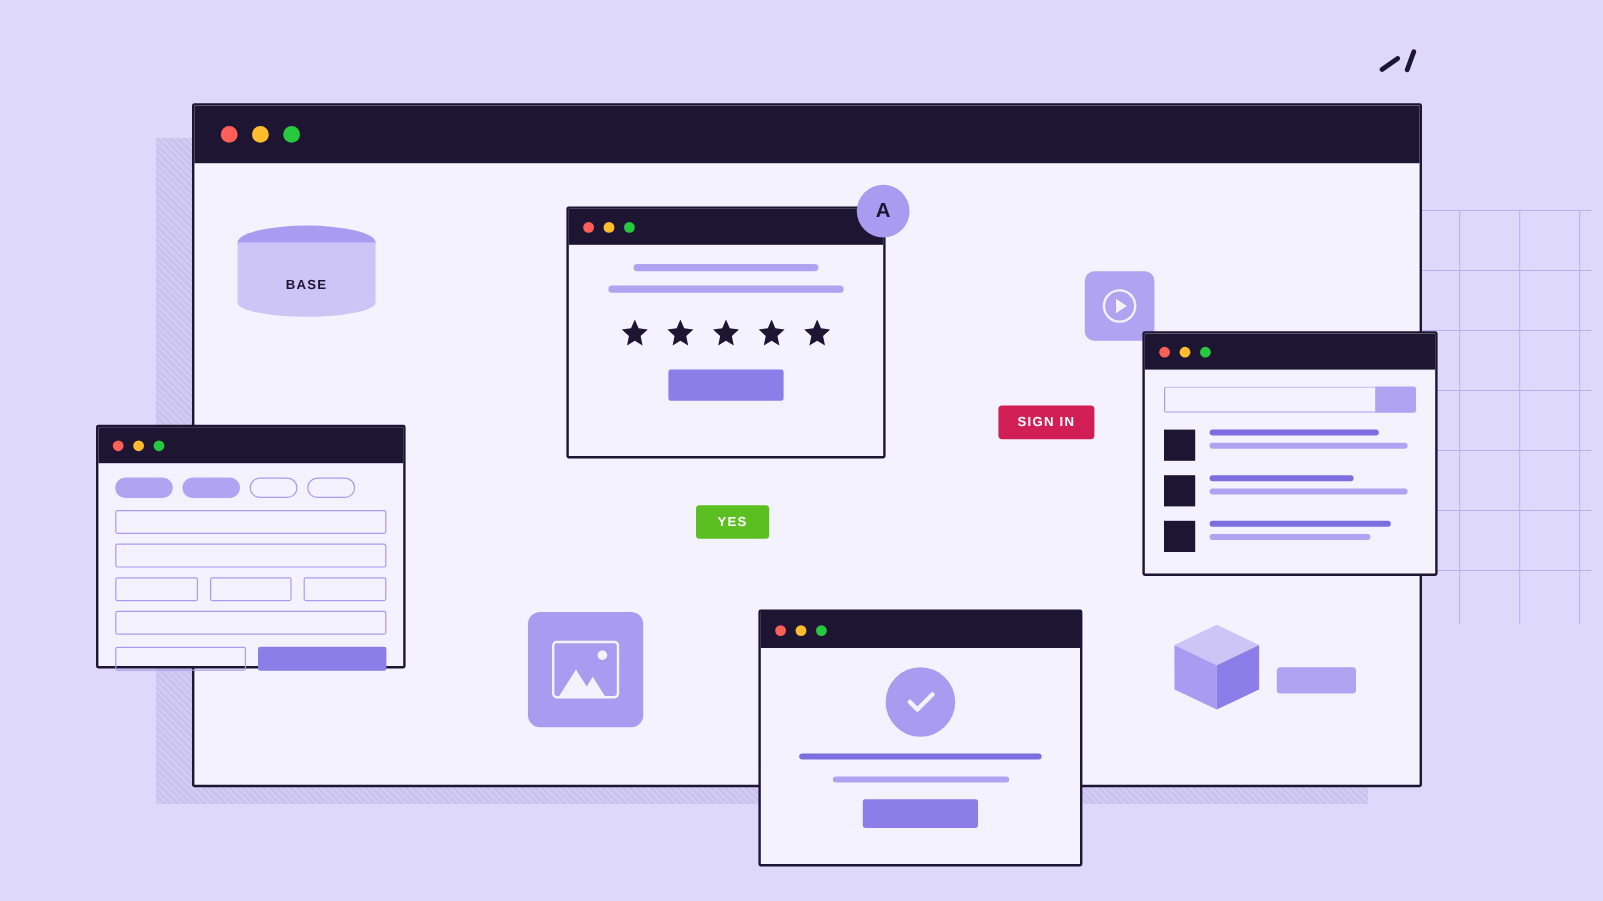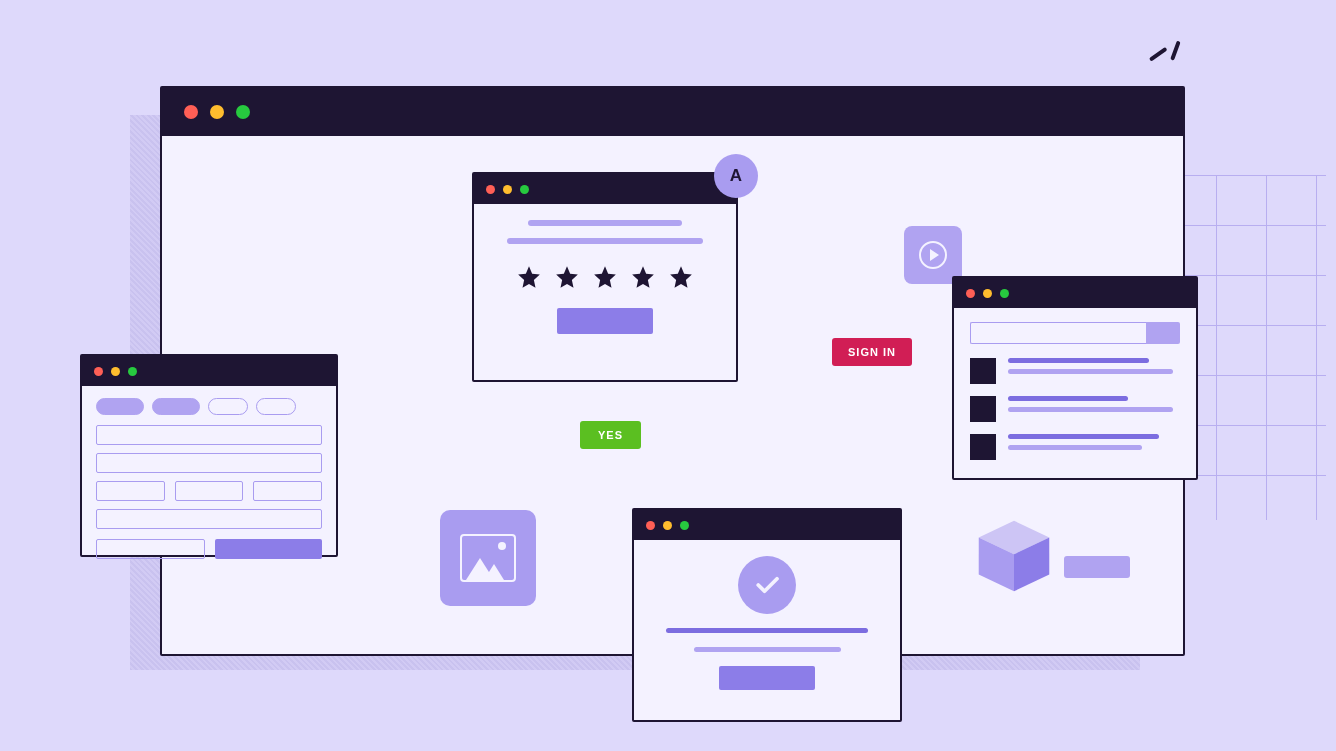--- a/index.html
+++ b/index.html
@@ -316,20 +316,26 @@
   </svg>
 
   <div class="win main-win">
     <div class="titlebar tall">
       <div class="dot big d-r"></div>
       <div class="dot big d-y"></div>
       <div class="dot big d-g"></div>
     </div>
   </div>
 
+  <div class="db">
+    <div class="db-top"></div>
+    <div class="db-body">
+      <span class="db-label">BASE</span>
+    </div>
+  </div>
 
   <div class="win rating-win">
     <div class="titlebar">
       <div class="dot d-r"></div>
       <div class="dot d-y"></div>
       <div class="dot d-g"></div>
     </div>
     <div class="avatar-badge">
       <span>A</span>
     </div>

